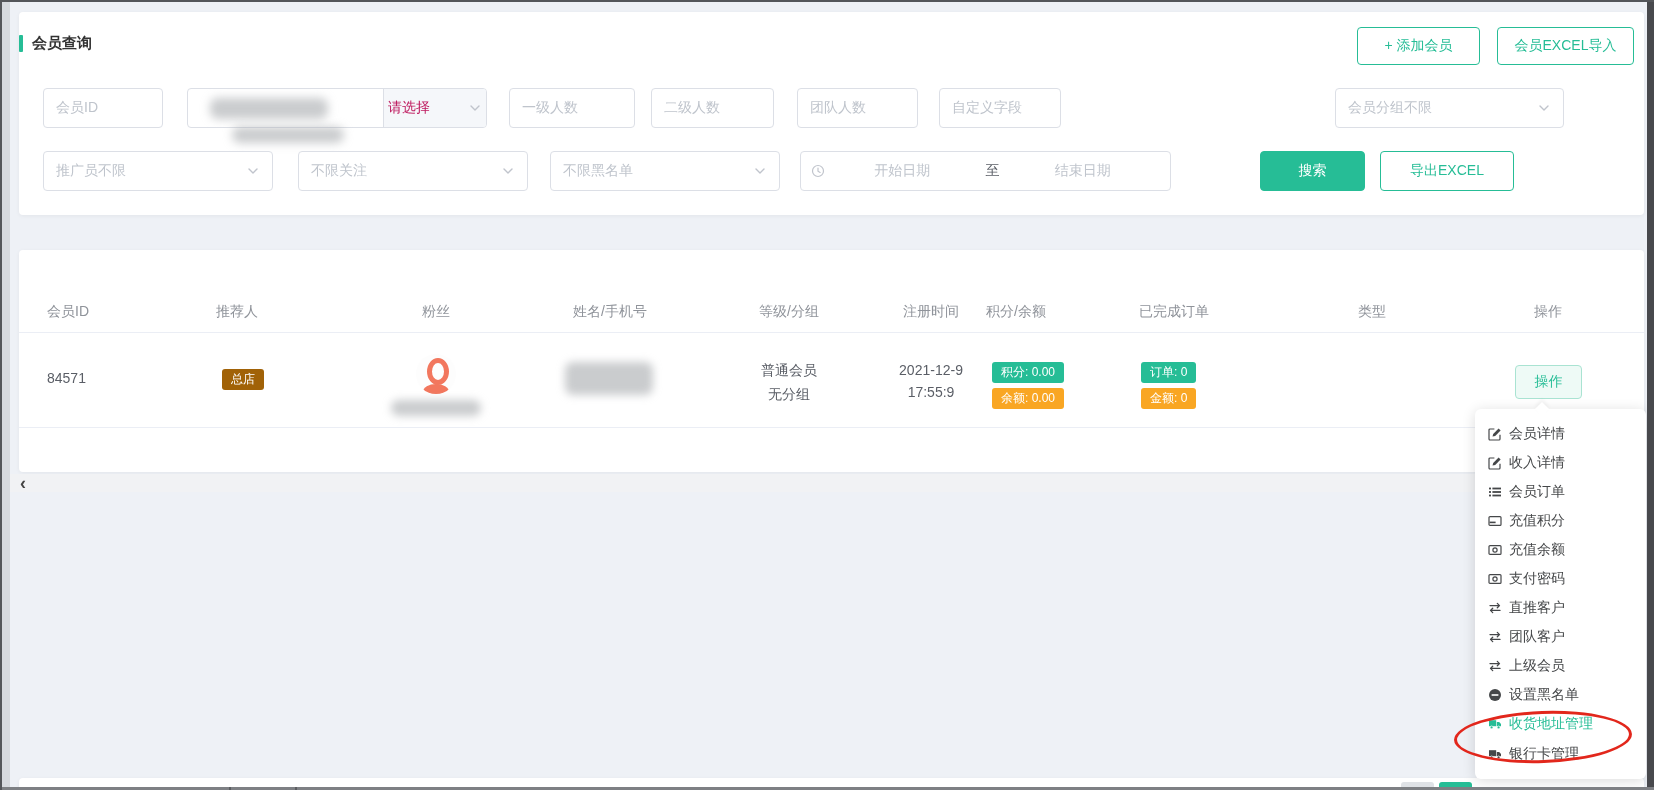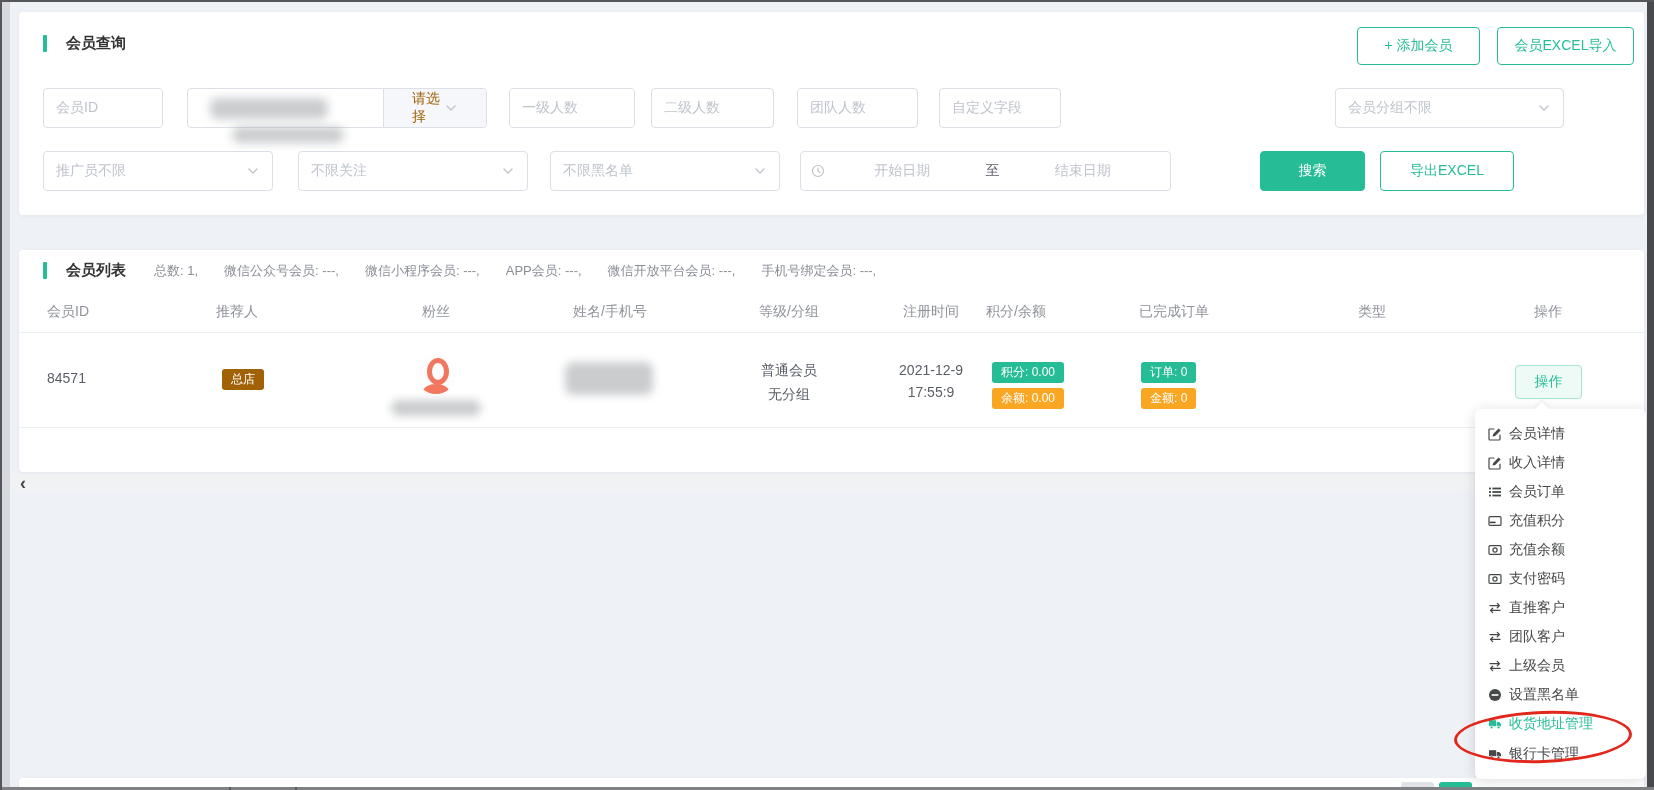--- a/index.html
+++ b/index.html
@@ -9,36 +9,36 @@
   .left-strip{position:absolute;left:0;top:0;width:8px;height:790px;background:#d6d9de;}
   .vscroll{position:absolute;right:0;top:0;width:7px;height:790px;background:#48494d;z-index:9;}
   .hscroll{position:absolute;left:0;top:785px;width:1654px;height:5px;background:#7e8084;z-index:9;}
   .hscroll .mark{position:absolute;top:0;width:2px;height:5px;background:#5c5e62;}
 
   .card{position:absolute;background:#fff;border-radius:4px;box-shadow:0 1px 4px rgba(0,0,0,.05);}
   .query-card{left:17px;top:10px;width:1625px;height:203px;}
   .list-card{left:17px;top:248px;width:1625px;height:222px;}
   .bottom-card{left:17px;top:776px;width:1625px;height:14px;border-radius:4px 4px 0 0;}
 
-  .sec-head{position:absolute;left:24px;top:22px;display:flex;align-items:center;gap:10px;}
+  .sec-head{position:absolute;left:0;top:22px;display:flex;align-items:center;}
   .gbar{width:4px;height:17px;background:#26bd96;border-radius:1px;}
   .sec-title{margin-left:9px;font-size:15px;font-weight:bold;color:#333;}
 
   .btn{box-sizing:border-box;display:flex;align-items:center;justify-content:center;
        border-radius:4px;font-size:14px;cursor:pointer;}
   .btn-outline{border:1px solid #26bd96;color:#26bd96;background:#fff;}
   .btn-fill{background:#26bd96;color:#fff;border:1px solid #26bd96;}
 
   .inp{position:absolute;height:40px;box-sizing:border-box;border:1px solid #dcdfe6;border-radius:4px;
        background:#fff;display:flex;align-items:center;padding:0 12px;font-size:14px;color:#bfc4cc;}
   .inp .chev{margin-left:auto;flex:none;}
   .composite{padding:0;overflow:hidden;}
   .comp-white{position:relative;flex:1;height:100%;}
   .comp-select{width:103px;height:100%;background:#f5f7fa;border-left:1px solid #dcdfe6;
-       display:flex;align-items:center;padding:0 28px;box-sizing:border-box;color:#a16207;}
+       display:flex;align-items:center;padding:0 4px;box-sizing:border-box;color:#be185d;}
   .comp-select .chev{margin-left:auto;}
   .date-inp{padding:0 10px;}
   .date-ph{flex:1;text-align:center;color:#bfc4cc;}
   .date-to{color:#5a5e66;padding:0 6px;}
 
   .smudge{position:absolute;background:rgba(150,153,158,.5);filter:blur(5px);border-radius:8px;}
 
   .hcell,.rcell{position:absolute;font-size:14px;white-space:nowrap;}
   .hcell{top:53px;color:#8f939a;}
   .rcell{color:#5a5e66;}
@@ -208,32 +208,20 @@
       <span class="date-ph">开始日期</span>
       <span class="date-to">至</span>
       <span class="date-ph">结束日期</span>
     </div>
 
     <button class="btn btn-fill" style="position:absolute;left:1241px;top:139px;width:105px;height:40px;">搜索</button>
     <button class="btn btn-outline" style="position:absolute;left:1361px;top:139px;width:134px;height:40px;">导出EXCEL</button>
   </section>
 
   <section class="card list-card">
-    <div class="sec-head" style="top:11px;">
-      <span class="gbar"></span>
-      <span class="sec-title">会员列表</span>
-      <span style="margin-left:18px;display:flex;gap:26px;font-size:13px;color:#8a8e96;white-space:nowrap;">
-        <span>总数:  1,</span>
-        <span>微信公众号会员:  ---,</span>
-        <span>微信小程序会员:  ---,</span>
-        <span>APP会员:  ---,</span>
-        <span>微信开放平台会员:  ---,</span>
-        <span>手机号绑定会员:  ---,</span>
-      </span>
-    </div>
 
     <span class="hcell" style="left:28px;">会员ID</span>
     <span class="hcell" style="left:197px;">推荐人</span>
     <span class="hcell ctr" style="left:417px;">粉丝</span>
     <span class="hcell" style="left:554px;">姓名/手机号</span>
     <span class="hcell ctr" style="left:770px;">等级/分组</span>
     <span class="hcell ctr" style="left:912px;">注册时间</span>
     <span class="hcell" style="left:967px;">积分/余额</span>
     <span class="hcell" style="left:1120px;">已完成订单</span>
     <span class="hcell ctr" style="left:1353px;">类型</span>

